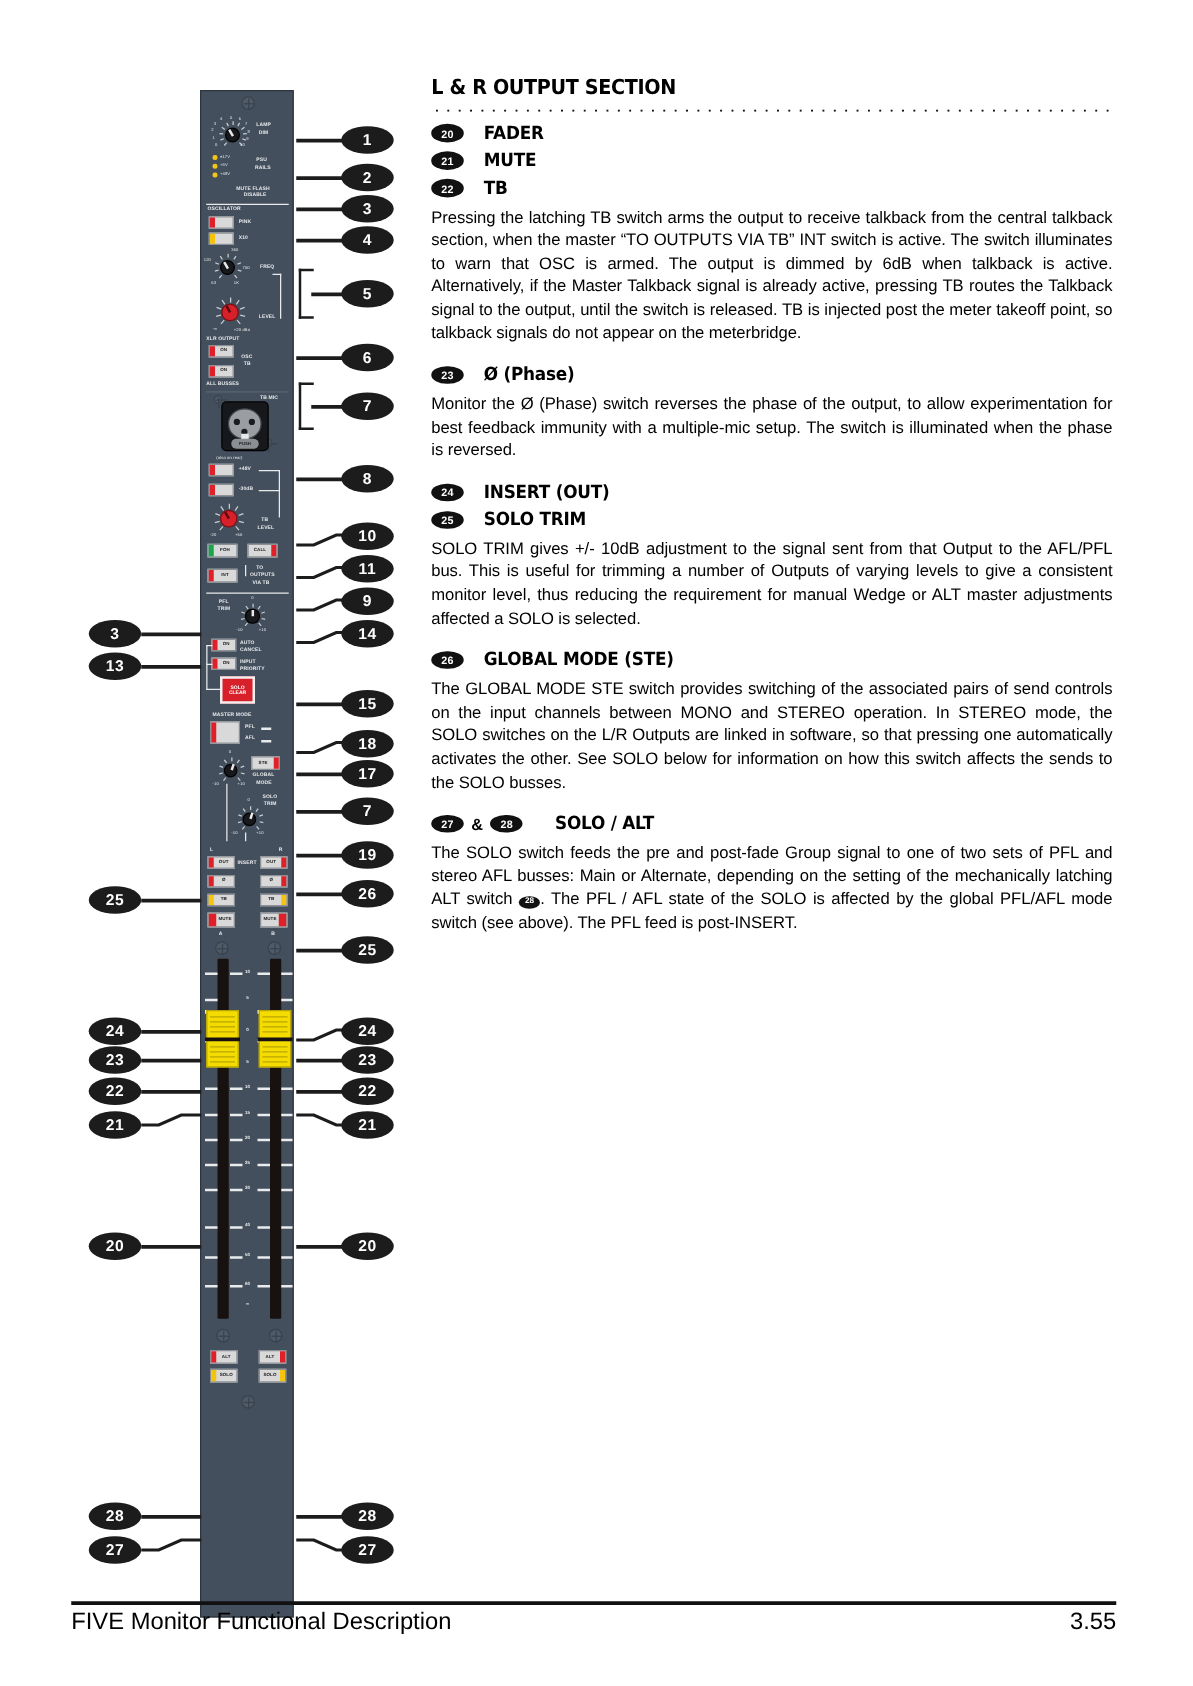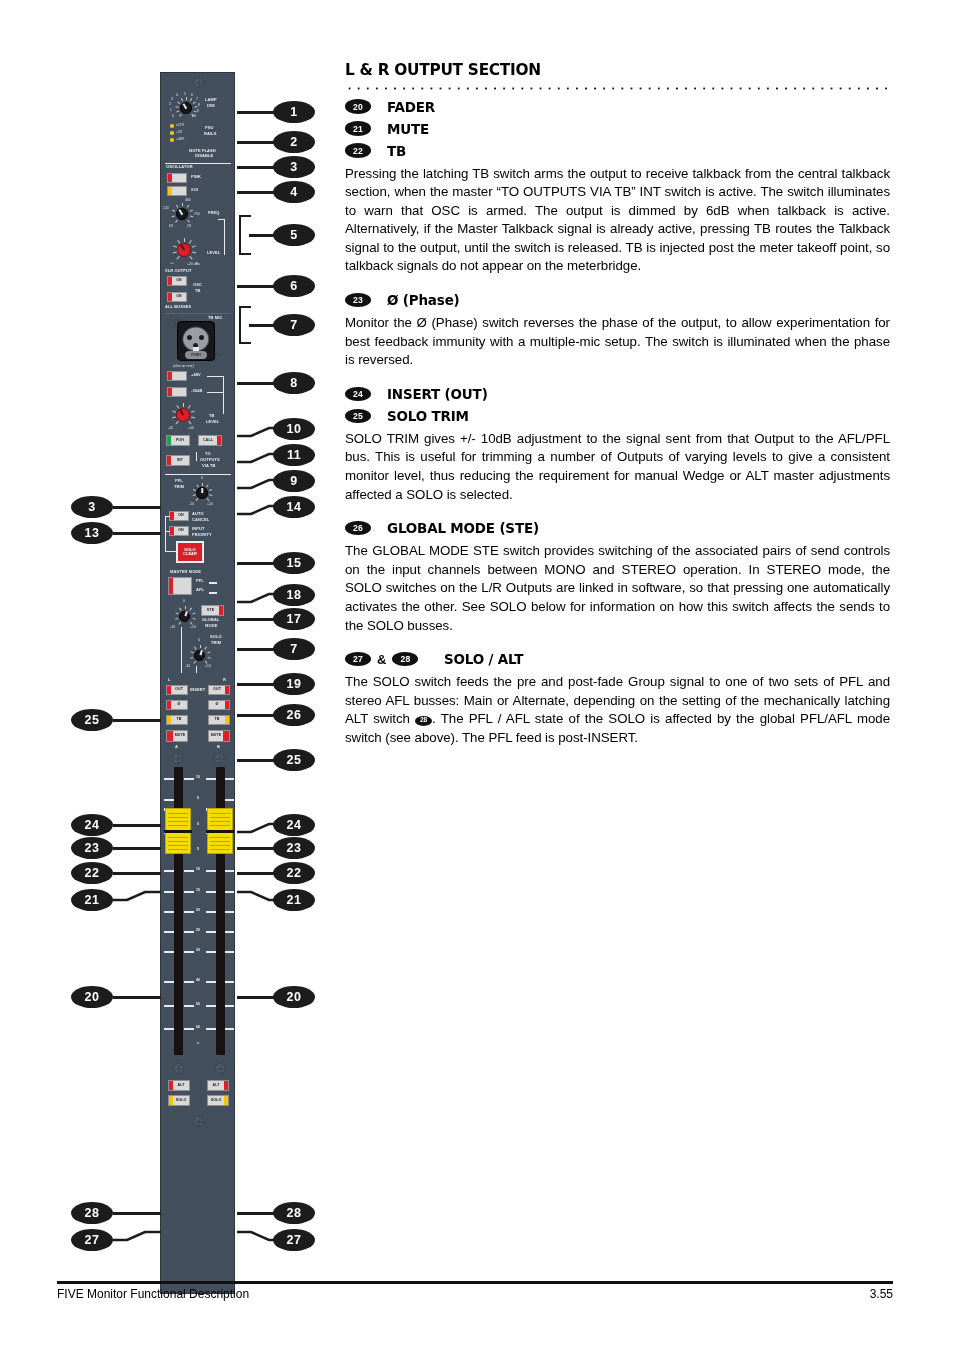--- a/index.html
+++ b/index.html
@@ -187,21 +187,21 @@
     vertical-align:1px;
   }
 
   
   #footer-rule {
     position:absolute; left:57px; top:1281px; width:836px; height:2.5px; background:#111;
   }
   #footer {
     position:absolute; left:57px; top:1287px; width:836px;
     display:flex; justify-content:space-between; align-items:flex-end;
-    font-size:12px;
+    font-size:19px;
   }
 </style>
 </head>
 <body>
 
 <div id="page">
 
   <div id="diagram-col">
 
     <div class="panel">

